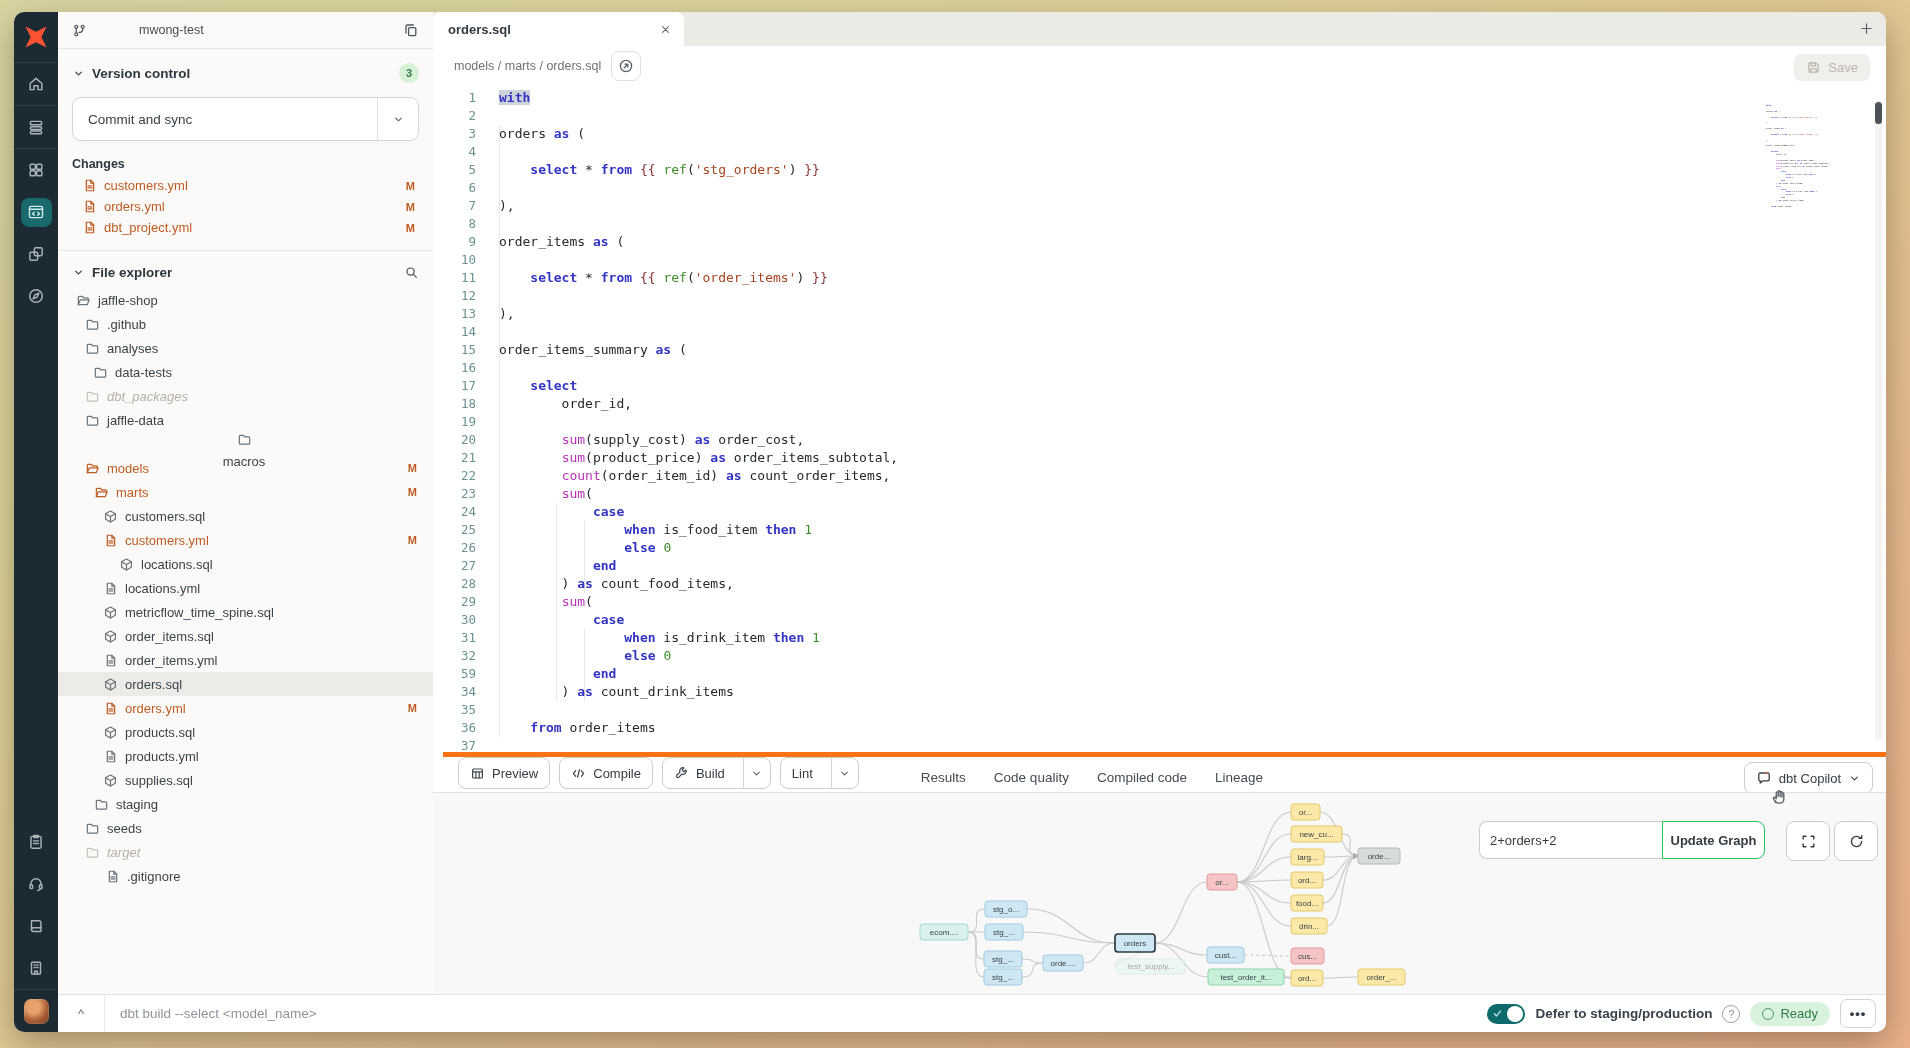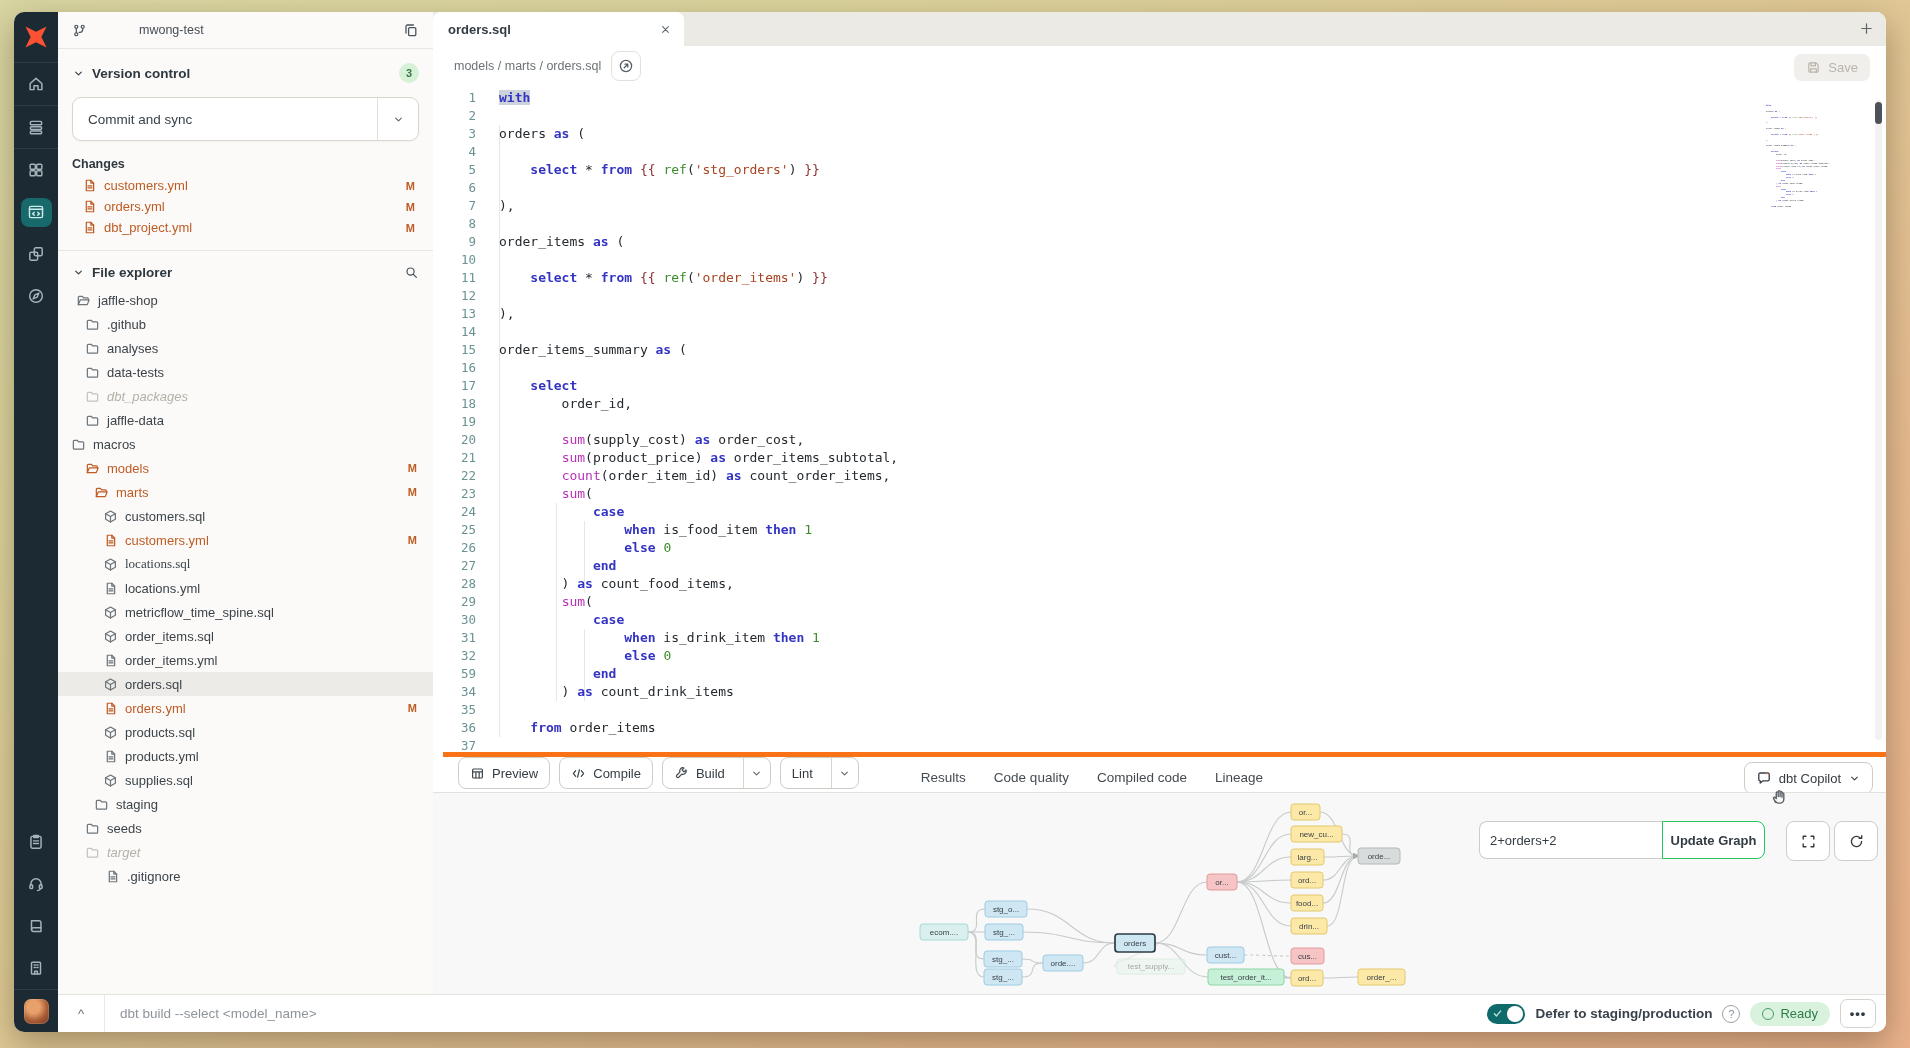--- a/index.html
+++ b/index.html
@@ -336,45 +336,45 @@
     <span>.github</span>
           </div>
           <div class="tree-row" style="padding-left: 27px;">
             <span class="ic">
               <svg width="15" height="15" viewBox="0 0 16 16" fill="none" stroke="currentColor" stroke-width="1.3" stroke-linecap="round" stroke-linejoin="round">
                 <path d="M2.5 4.6 a1 1 0 0 1 1-1 h3.2 l1.4 1.5 h4.4 a1 1 0 0 1 1 1 v5.8 a1 1 0 0 1-1 1 h-9 a1 1 0 0 1-1-1 Z"></path>
               </svg>
             </span>
     <span>analyses</span>
           </div>
+          <div class="tree-row" style="padding-left: 35px;">
+            <span class="ic">
+              <svg width="15" height="15" viewBox="0 0 16 16" fill="none" stroke="currentColor" stroke-width="1.3" stroke-linecap="round" stroke-linejoin="round">
+                <path d="M2.5 4.6 a1 1 0 0 1 1-1 h3.2 l1.4 1.5 h4.4 a1 1 0 0 1 1 1 v5.8 a1 1 0 0 1-1 1 h-9 a1 1 0 0 1-1-1 Z"></path>
+              </svg>
+            </span>
+    <span>data-tests</span>
+          </div>
+          <div class="tree-row dim" style="padding-left: 27px;">
+            <span class="ic">
+              <svg width="15" height="15" viewBox="0 0 16 16" fill="none" stroke="currentColor" stroke-width="1.3" stroke-linecap="round" stroke-linejoin="round">
+                <path d="M2.5 4.6 a1 1 0 0 1 1-1 h3.2 l1.4 1.5 h4.4 a1 1 0 0 1 1 1 v5.8 a1 1 0 0 1-1 1 h-9 a1 1 0 0 1-1-1 Z"></path>
+              </svg>
+            </span>
+    <span>dbt_packages</span>
+          </div>
           <div class="tree-row" style="padding-left: 27px;">
             <span class="ic">
               <svg width="15" height="15" viewBox="0 0 16 16" fill="none" stroke="currentColor" stroke-width="1.3" stroke-linecap="round" stroke-linejoin="round">
                 <path d="M2.5 4.6 a1 1 0 0 1 1-1 h3.2 l1.4 1.5 h4.4 a1 1 0 0 1 1 1 v5.8 a1 1 0 0 1-1 1 h-9 a1 1 0 0 1-1-1 Z"></path>
               </svg>
             </span>
-    <span>data-tests</span>
-          </div>
-          <div class="tree-row dim" style="padding-left: 27px;">
-            <span class="ic">
-              <svg width="15" height="15" viewBox="0 0 16 16" fill="none" stroke="currentColor" stroke-width="1.3" stroke-linecap="round" stroke-linejoin="round">
-                <path d="M2.5 4.6 a1 1 0 0 1 1-1 h3.2 l1.4 1.5 h4.4 a1 1 0 0 1 1 1 v5.8 a1 1 0 0 1-1 1 h-9 a1 1 0 0 1-1-1 Z"></path>
-              </svg>
-            </span>
-    <span>dbt_packages</span>
-          </div>
-          <div class="tree-row" style="padding-left: 27px;">
-            <span class="ic">
-              <svg width="15" height="15" viewBox="0 0 16 16" fill="none" stroke="currentColor" stroke-width="1.3" stroke-linecap="round" stroke-linejoin="round">
-                <path d="M2.5 4.6 a1 1 0 0 1 1-1 h3.2 l1.4 1.5 h4.4 a1 1 0 0 1 1 1 v5.8 a1 1 0 0 1-1 1 h-9 a1 1 0 0 1-1-1 Z"></path>
-              </svg>
-            </span>
     <span>jaffle-data</span>
           </div>
-          <div class="tree-row" style="padding-left: 13px;">
+          <div class="tree-row" style="padding-left: 13px; flex-direction: column;">
             <span class="ic">
               <svg width="15" height="15" viewBox="0 0 16 16" fill="none" stroke="currentColor" stroke-width="1.3" stroke-linecap="round" stroke-linejoin="round">
                 <path d="M2.5 4.6 a1 1 0 0 1 1-1 h3.2 l1.4 1.5 h4.4 a1 1 0 0 1 1 1 v5.8 a1 1 0 0 1-1 1 h-9 a1 1 0 0 1-1-1 Z"></path>
               </svg>
             </span>
     <span>macros</span>
           </div>
           <div class="tree-row mod" style="padding-left: 27px;">
             <span class="ic">
               <svg width="15" height="15" viewBox="0 0 16 16" fill="none" stroke="currentColor" stroke-width="1.3" stroke-linecap="round" stroke-linejoin="round">
@@ -408,21 +408,21 @@
             <span class="ic">
               <svg width="15" height="15" viewBox="0 0 16 16" fill="none" stroke="currentColor" stroke-width="1.3" stroke-linecap="round" stroke-linejoin="round">
                 <path d="M4.6 2.4 H9.4 L12.4 5.4 V13.6 H4.6 Z"></path>
                 <path d="M9.4 2.4 V5.4 H12.4"></path>
                 <path d="M6.4 8.4 H10.6 M6.4 10.6 H10.6"></path>
               </svg>
             </span>
     <span>customers.yml</span>
             <span class="m">M</span>
           </div>
-          <div class="tree-row" style="padding-left: 45px; font-family: Liberation Serif, serif;">
+          <div class="tree-row" style="padding-left: 61px;">
             <span class="ic">
               <svg width="15" height="15" viewBox="0 0 16 16" fill="none" stroke="currentColor" stroke-width="1.3" stroke-linecap="round" stroke-linejoin="round">
                 <path d="M8 2.2 L13.2 5.1 V10.9 L8 13.8 L2.8 10.9 V5.1 Z"></path>
                 <path d="M2.8 5.1 L8 8 L13.2 5.1 M8 8 V13.8"></path>
               </svg>
             </span>
     <span>locations.sql</span>
           </div>
           <div class="tree-row" style="padding-left: 45px;">
             <span class="ic">

